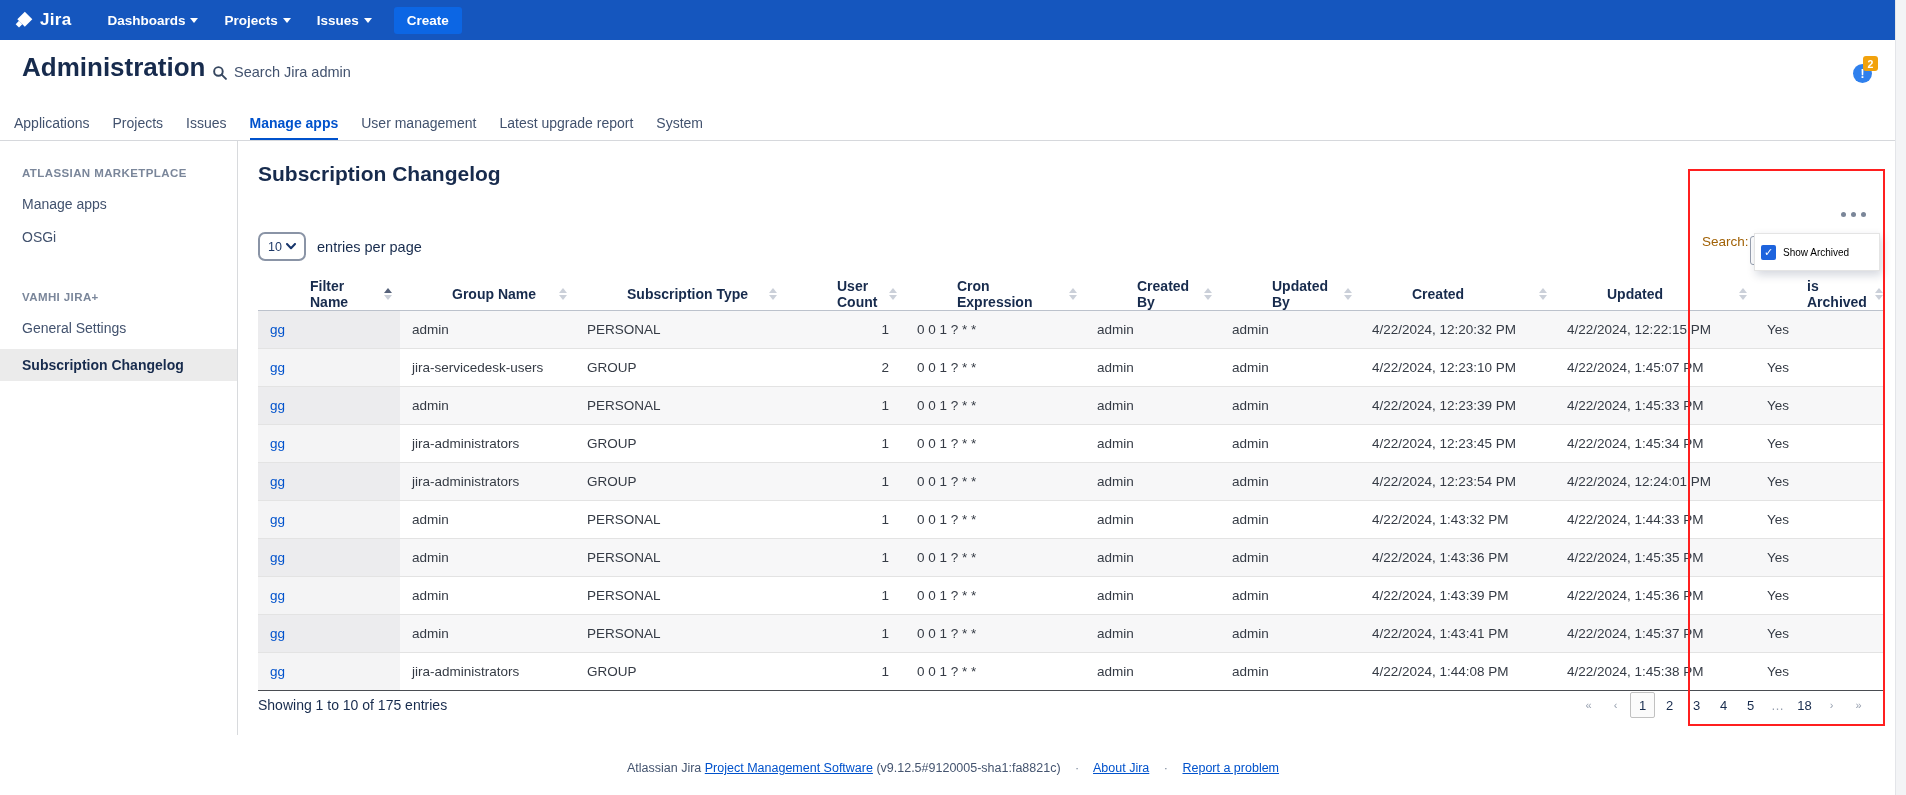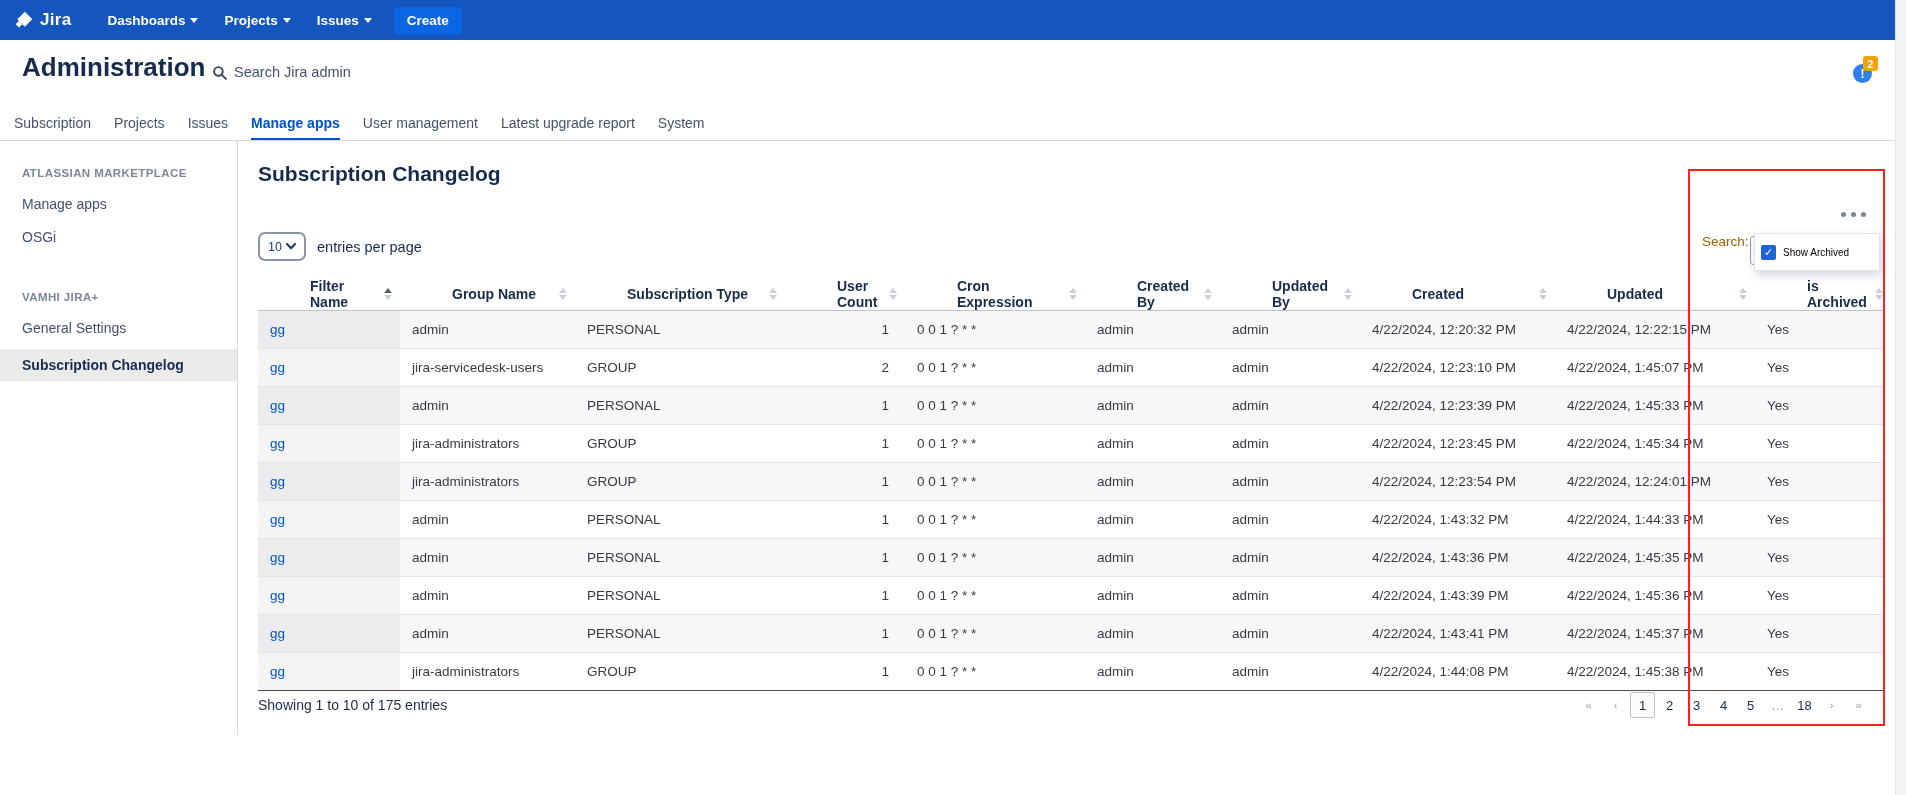--- a/index.html
+++ b/index.html
@@ -137,21 +137,21 @@
         </svg>
     </span>
     <span>Search Jira admin</span>
   </div>
   <div class="notif">
     <span>!</span>
     <span class="notif-count">2</span>
   </div>
 
   <div class="tabs">
-    <div class="tab">Subscription</div>
+    <div class="tab">Applications</div>
     <div class="tab">Projects</div>
     <div class="tab">Issues</div>
     <div class="tab active">Manage apps</div>
     <div class="tab">User management</div>
     <div class="tab">Latest upgrade report</div>
     <div class="tab">System</div>
   </div>
 
   <div class="sidebar">
     <div class="side-heading">ATLASSIAN MARKETPLACE</div>
@@ -427,17 +427,26 @@
       <div class="page-btn">2</div>
       <div class="page-btn">3</div>
       <div class="page-btn">4</div>
       <div class="page-btn">5</div>
       <div class="page-btn ellipsis">…</div>
       <div class="page-btn">18</div>
       <div class="page-btn nav">›</div>
       <div class="page-btn nav">»</div>
     </div>
 
+  <div class="footer">
+    <span>Atlassian Jira</span>
+    <a>Project Management Software</a>
+    <span>(v9.12.5#9120005-sha1:fa8821c)</span>
+    <span class="sep">·</span>
+    <a>About Jira</a>
+    <span class="sep">·</span>
+    <a>Report a problem</a>
+  </div>
 
   <div class="annotation"></div>
 
   <div class="scroll-strip"></div>
 </div>
 
 </body></html>

